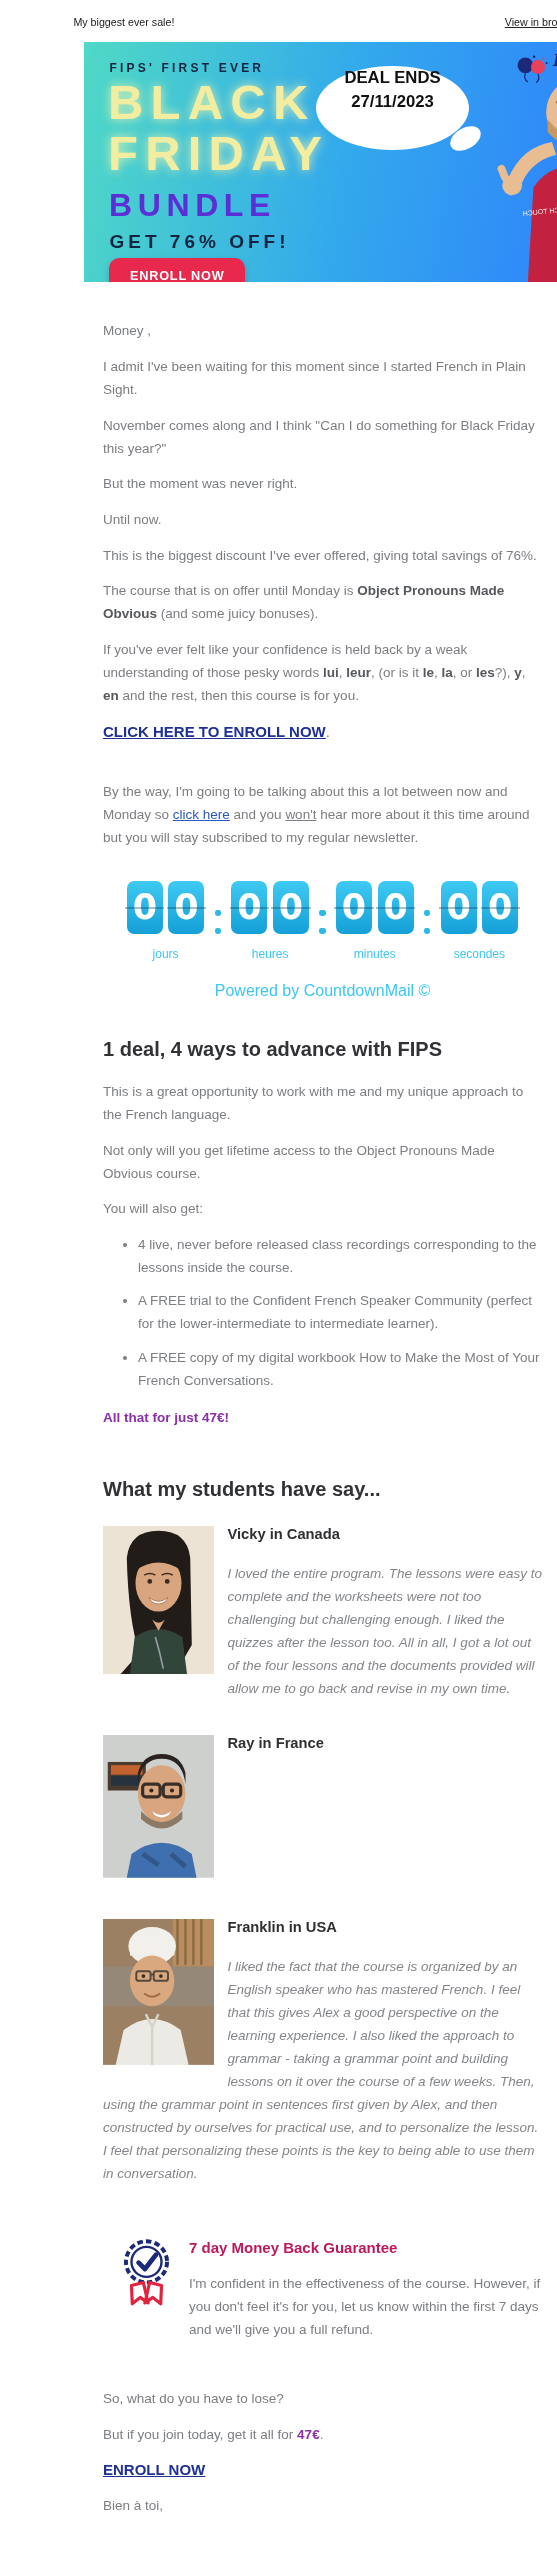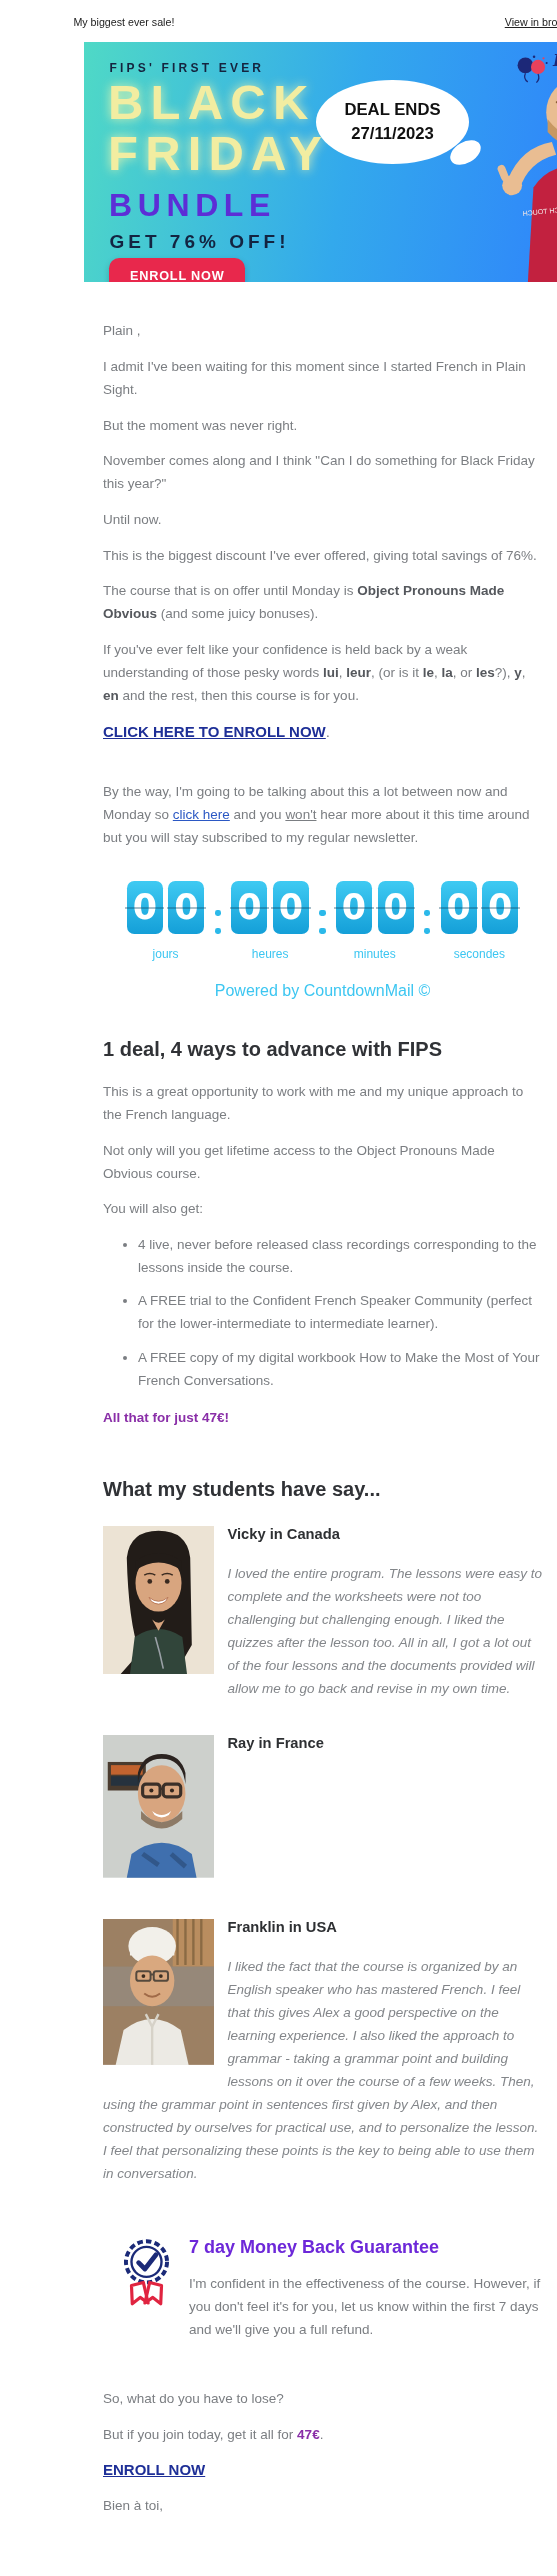--- a/index.html
+++ b/index.html
@@ -18,22 +18,22 @@
               letter-spacing:3.2px;color:#15243f;}
   .bn-title{position:absolute;left:24px;top:35px;font-size:49px;line-height:51px;font-weight:800;
             letter-spacing:7.2px;color:#f2eda1;text-shadow:0 0 11px rgba(255,250,170,.85);}
   .bn-bundle{position:absolute;left:25px;top:145px;font-size:32px;font-weight:800;
              letter-spacing:5.6px;color:#5c2ed6;}
   .bn-off{position:absolute;left:25.5px;top:189px;font-size:19px;font-weight:800;
           letter-spacing:4px;color:#132441;}
   .bn-btn{position:absolute;left:25px;top:216px;background:#e8284c;color:#fff;border:none;
           border-radius:10.3px;padding:10.3px 21px;font-size:12.7px;font-weight:800;letter-spacing:0.8px;
           font-family:"Liberation Sans",sans-serif;cursor:pointer;box-shadow:0 2.4px 6.4px rgba(0,0,0,.18);}
-  .bubble{position:absolute;left:232px;top:38px;width:153px;height:84px;background:#fff;
-          border-radius:50%;display:flex;flex-direction:column;justify-content:center;align-items:center;
+  .bubble{position:absolute;left:232px;top:24px;width:153px;height:84px;background:#fff;
+          border-radius:50%;display:flex;flex-direction:column;justify-content:flex-start;align-items:center;
           font-weight:800;font-size:16.7px;color:#111;line-height:24px;}
   .bubble::after{content:"";position:absolute;right:-12.7px;bottom:1.6px;width:33px;height:21px;
                  background:#fff;border-radius:50%;transform:rotate(-30deg);}
   .bn-logo{position:absolute;right:12.7px;top:9.5px;display:flex;align-items:flex-start;gap:3.2px;}
   .bn-logo-text{font-family:"DejaVu Serif",serif;font-style:italic;font-weight:700;
                 font-size:16.7px;color:#1c2878;line-height:16px;text-align:center;}
   .bn-logo-text small{display:block;font-family:"Liberation Sans",sans-serif;font-style:normal;
                       font-size:4.4px;font-weight:700;letter-spacing:0.8px;color:#e33;}
   .man{position:absolute;right:-6.4px;bottom:-1.6px;height:213px;}
   
@@ -66,21 +66,21 @@
   
   .t-block{margin:22px 0 32px;}
   .t-block::after{content:"";display:block;clear:both;}
   .t-photo{float:left;width:111px;margin:3.2px 13.5px 6.4px 0;}
   .t-name{font-size:14.7px;font-weight:800;color:#2e3033;margin:4.8px 0 16px;}
   .quote{font-style:italic;color:#83868a;}
   
   .g-block{margin:51px 0 0;}
   .g-block::after{content:"";display:block;clear:both;}
   .g-icon{float:left;width:86px;text-align:center;margin-top:1.6px;}
-  .g-title{font-size:18px;font-weight:800;color:#6d28d9;margin:1.6px 0 12.7px;}
+  .g-title{font-size:15px;font-weight:800;color:#be185d;margin:1.6px 0 12.7px;}
   .spacer-lg{height:46px;}
 </style>
 </head>
 <body>
 
 <div class="page">
 
   <div class="preheader-row">
     <span>My biggest ever sale!</span>
     <a>View in browser</a>
@@ -133,24 +133,24 @@
         </svg>
         <div class="bn-logo-text">
           <span>French</span>
           <small>IN PLAIN SIGHT</small>
         </div>
       </div>
     </div>
 
     <div class="content">
 
-      <p class="gap-top"><span>Plain ,</span></p>
+      <p class="gap-top"><span>Money ,</span></p>
       <p><span>I admit I've been waiting for this moment since I started French in Plain Sight.</span></p>
+      <p><span>November comes along and I think "Can I do something for Black Friday this year?"</span></p>
       <p><span>But the moment was never right.</span></p>
-      <p><span>November comes along and I think "Can I do something for Black Friday this year?"</span></p>
       <p><span>Until now.</span></p>
       <p><span>This is the biggest discount I've ever offered, giving total savings of 76%.</span></p>
       <p><span>The course that is on offer until Monday is </span><span class="b">Object Pronouns Made Obvious</span><span> (and some juicy bonuses).</span></p>
       <p><span>If you've ever felt like your confidence is held back by a weak understanding of those pesky words </span><span class="b">lui</span><span>, </span><span class="b">leur</span><span>, (or is it </span><span class="b">le</span><span>, </span><span class="b">la</span><span>, or </span><span class="b">les</span><span>?), </span><span class="b">y</span><span>, </span><span class="b">en</span><span> and the rest, then this course is for you.</span></p>
       <p class="cta"><a class="navy" href="#">CLICK HERE TO ENROLL NOW</a><span>.</span></p>
       <p class="gap-top"><span>By the way, I'm going to be talking about this a lot between now and Monday so </span><a class="blue" href="#">click here</a><span> and you </span><span class="u">won't</span><span> hear more about it this time around but you will stay subscribed to my regular newsletter.</span></p>
 
       <div class="countdown">
         <div class="cd-row">
           <div class="cd-group">

